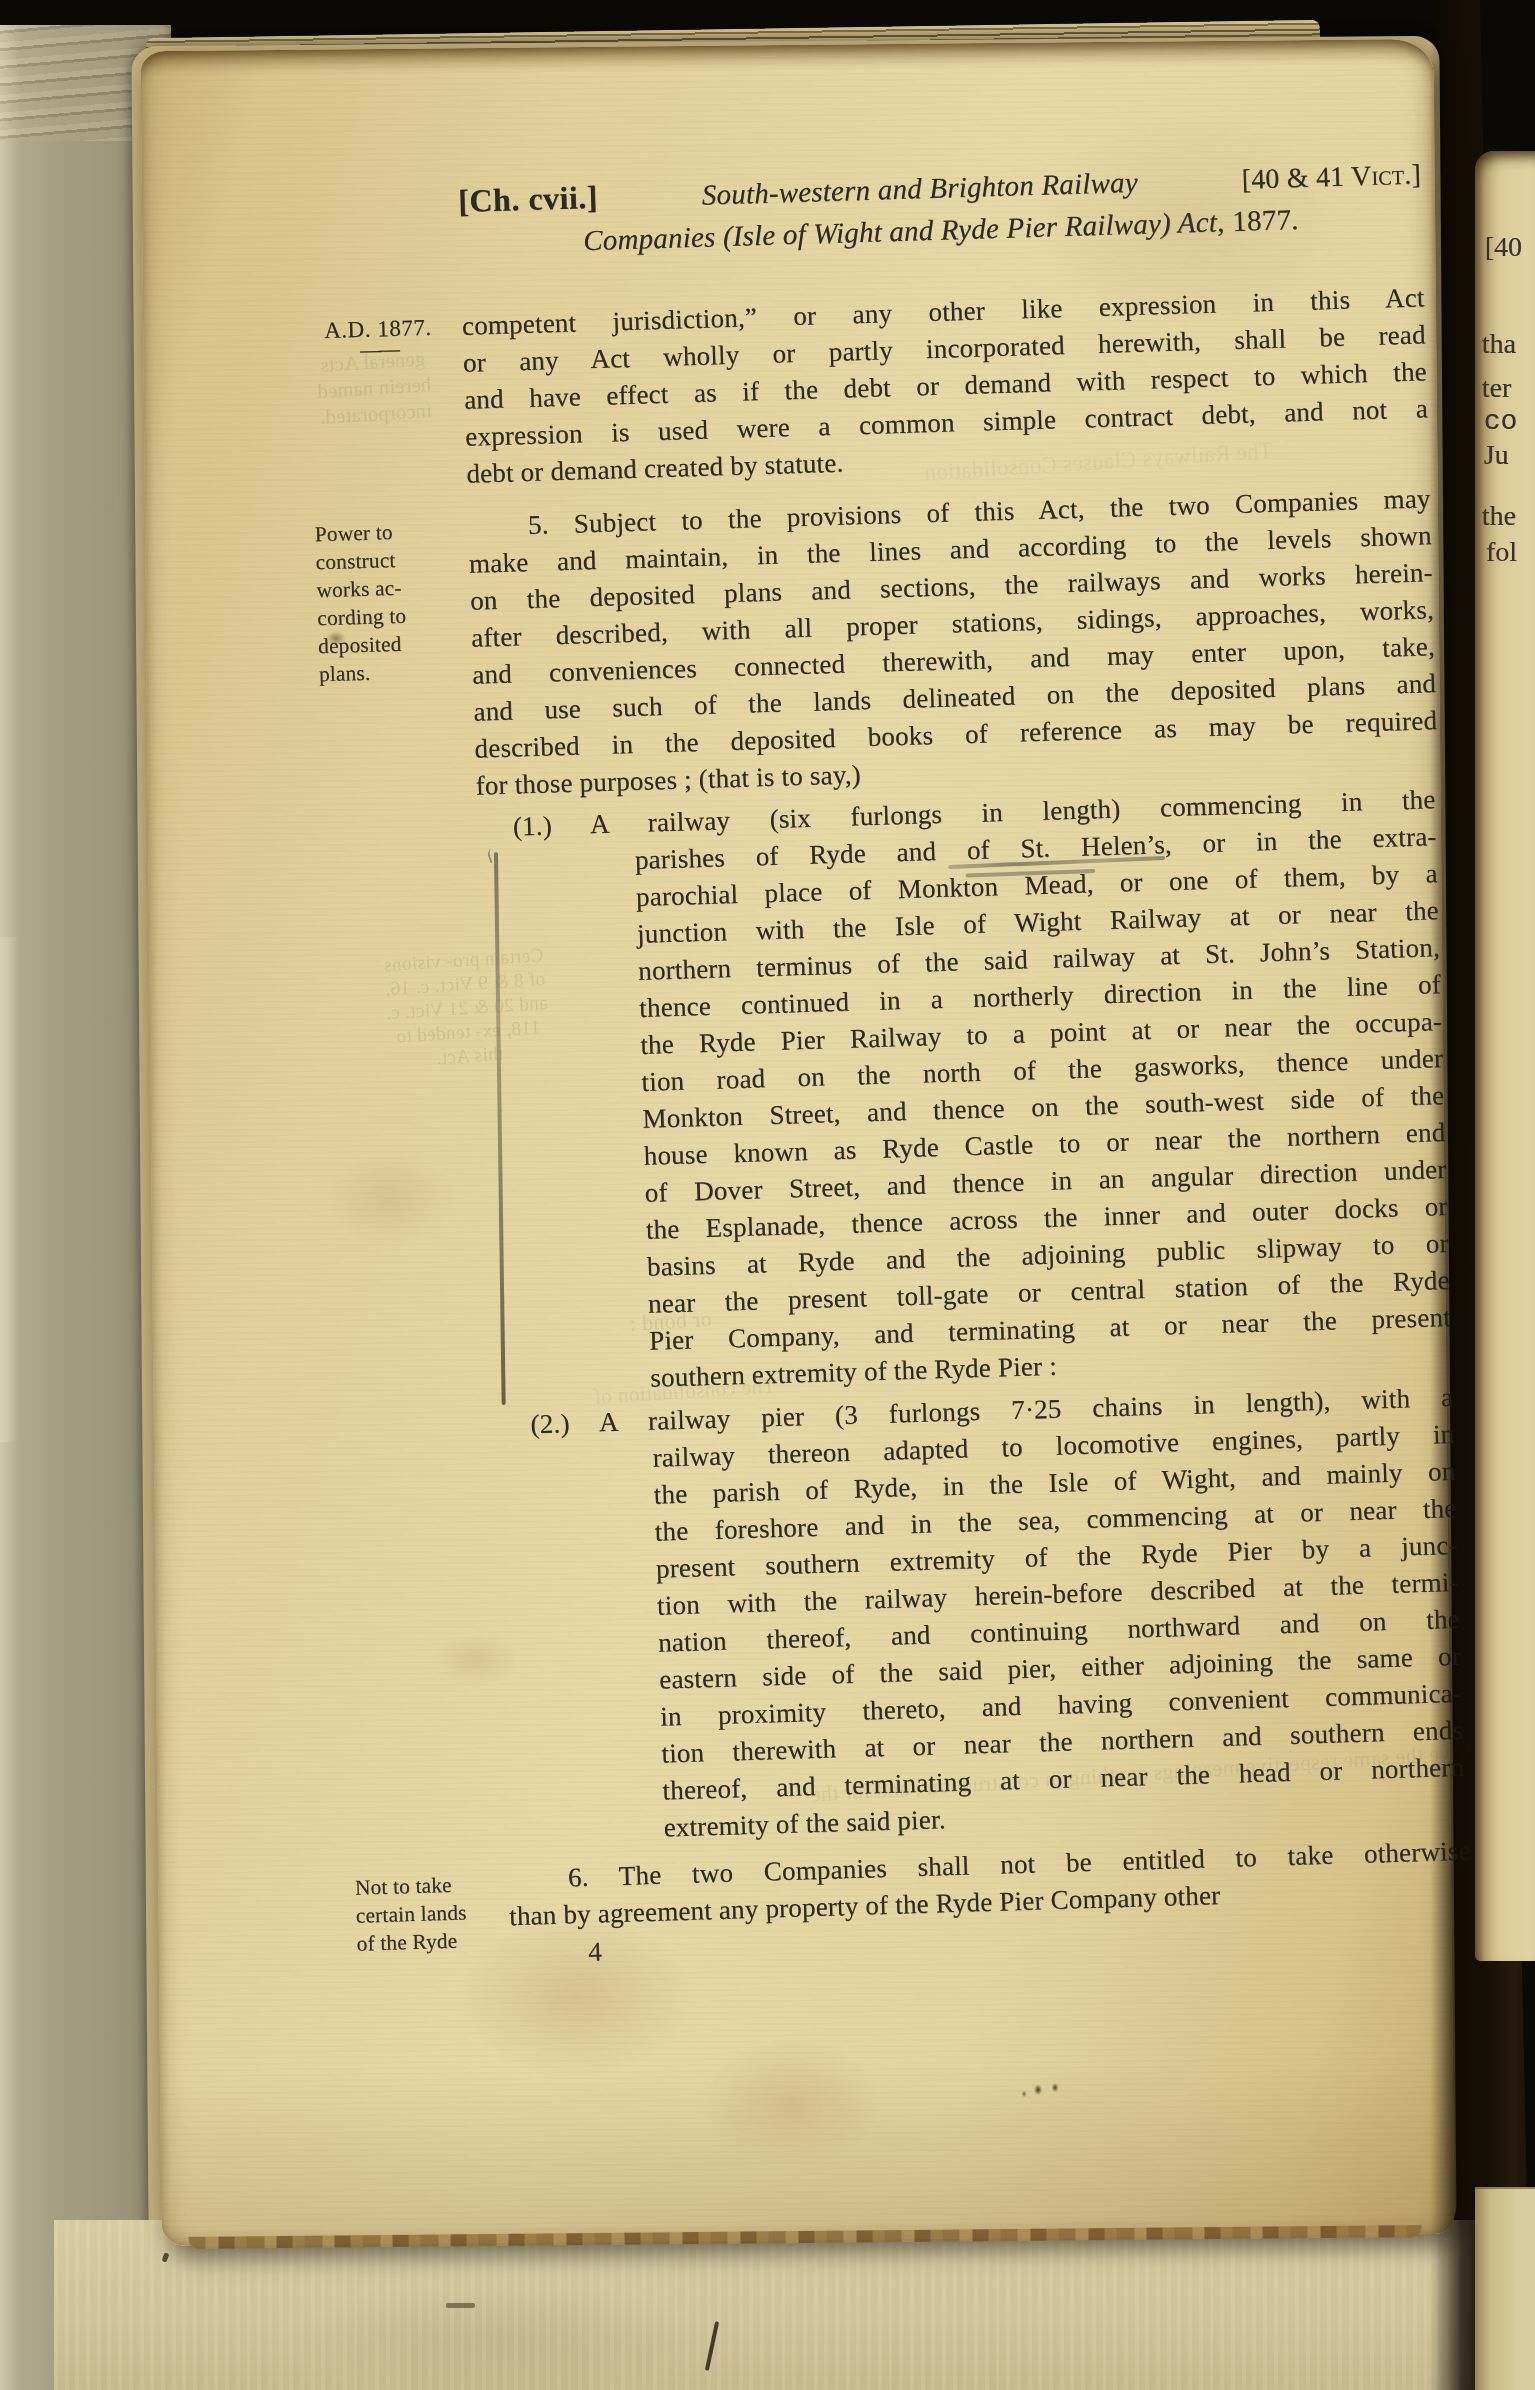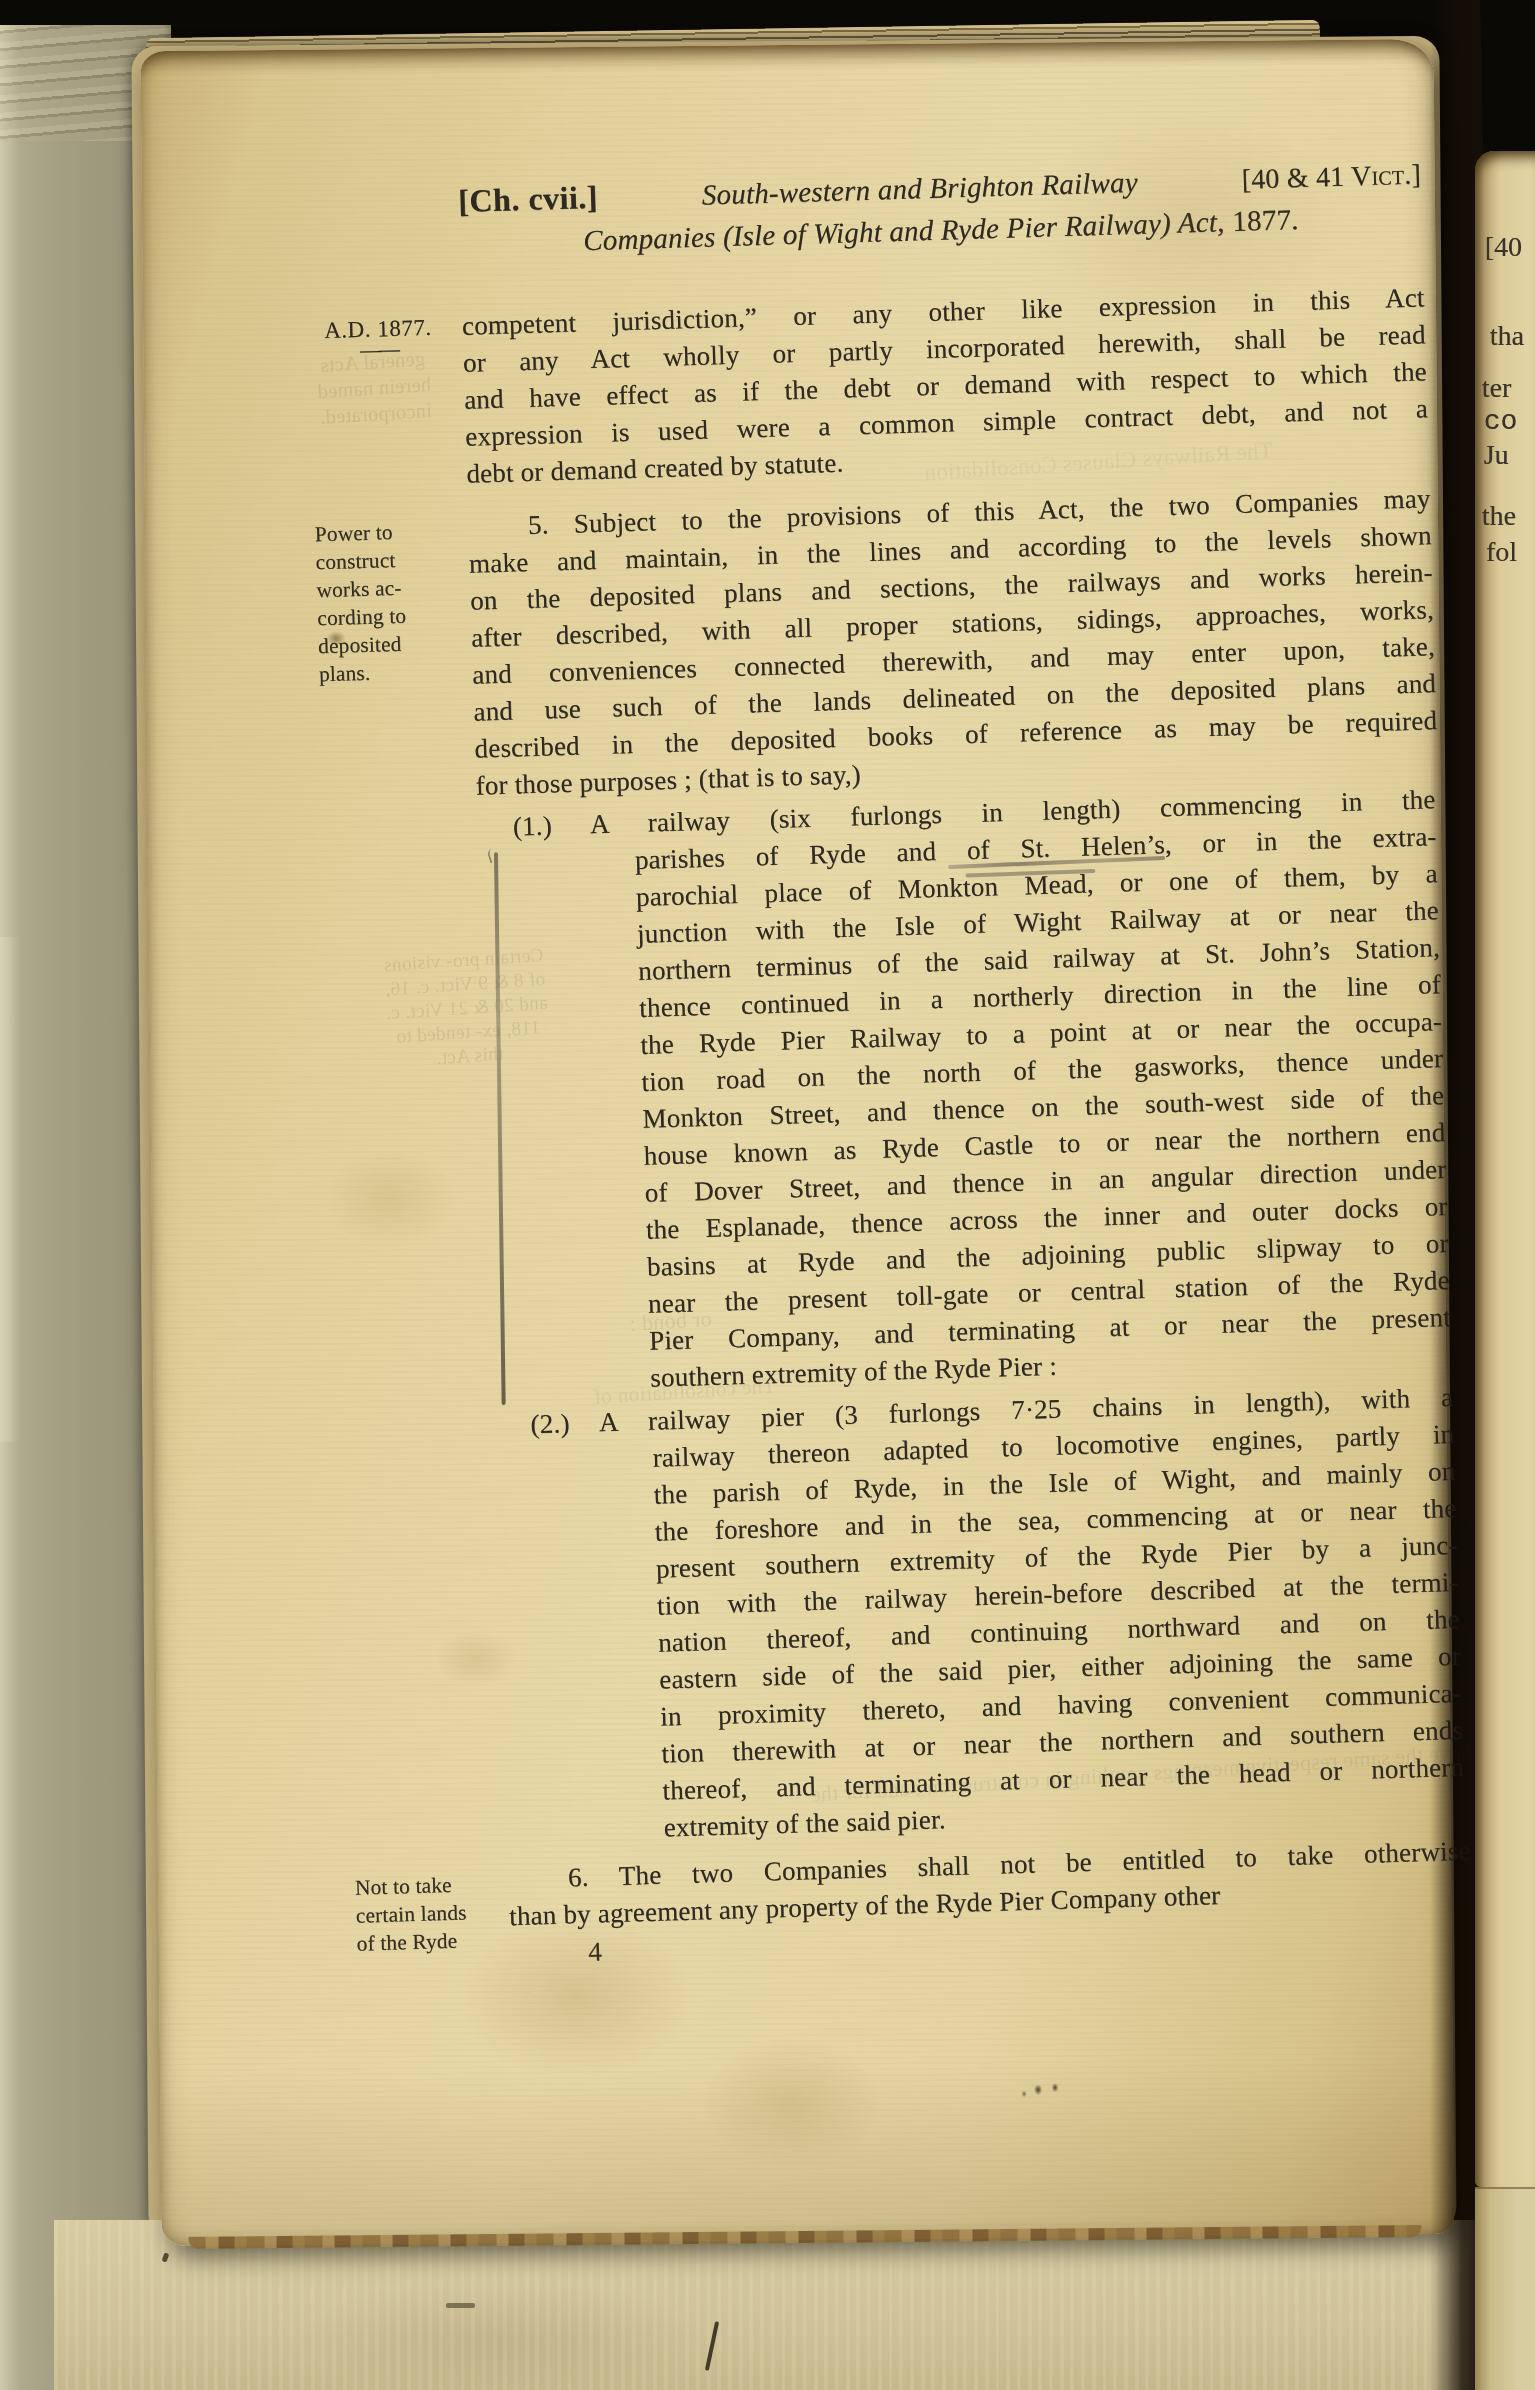--- a/index.html
+++ b/index.html
@@ -122,28 +122,28 @@
   .g2{left:388px;top:289px;width:582px;opacity:.08;font-size:23px;}
   .g3{left:199px;top:1133px;width:184px;opacity:.13;font-size:22px;}
   .g4{left:173px;top:1203px;width:272px;opacity:.10;}
   .g5{left:247px;top:1601px;width:883px;opacity:.11;font-size:22px;}
   .g6{left:60px;top:765px;width:175px;opacity:.15;font-size:19.4px;line-height:24px;text-align:center;}
 
   
   .gutter{position:absolute;left:1430px;top:0;width:105px;height:2390px;z-index:7;pointer-events:none;
     clip-path:polygon(0 0, 50px 0, 101px 100%, 0 100%);
     background:linear-gradient(90deg, rgba(20,13,5,0) 0%, rgba(22,14,6,.8) 30%, #160f08 55%, rgba(45,32,15,.75) 80%, rgba(60,45,22,.25) 100%);}
-  .right-page{position:absolute;left:1475px;top:151px;width:60px;height:2036px;z-index:8;overflow:hidden;
+  .right-page{position:absolute;left:1475px;top:151px;width:60px;height:1810px;z-index:8;overflow:hidden;
     border-radius:19.4px 0 0 5.8px;
     background:linear-gradient(90deg,#8d7847 0%, #bfab77 16%, #dbcb99 42%, #e3d5a6 100%);
     box-shadow:inset 9.7px 7.8px 15.5px -7.8px rgba(60,40,15,.75), inset 0 13.6px 13.6px -9.7px rgba(60,40,15,.8);}
   .right-page span{position:absolute;font-size:28px;color:#37322a;white-space:nowrap;
     text-shadow:0.3px 0.3px 0.5px rgba(46,42,34,.5);}
   .rp-f0{left:9.7px;top:80px;}
-  .rp-f1{left:6.8px;top:169px;padding-left:8px;}
+  .rp-f1{left:6.8px;top:177px;}
   .rp-f2{left:6.8px;top:221px;}
   .rp-f3{left:8.7px;top:255px;font-family:Liberation Mono, monospace;}
   .rp-f4{left:8.7px;top:288px;}
   .rp-f5{left:6.8px;top:349px;}
   .rp-f6{left:11px;top:385px;}
   .right-under{position:absolute;left:1475px;top:2187px;width:60px;height:203px;z-index:8;
     background:linear-gradient(90deg,#9b8756 0%, #c9b987 25%, #d8cda0 70%);
     border-top:2.9px solid rgba(110,80,40,.6);}
 </style>
 </head>

